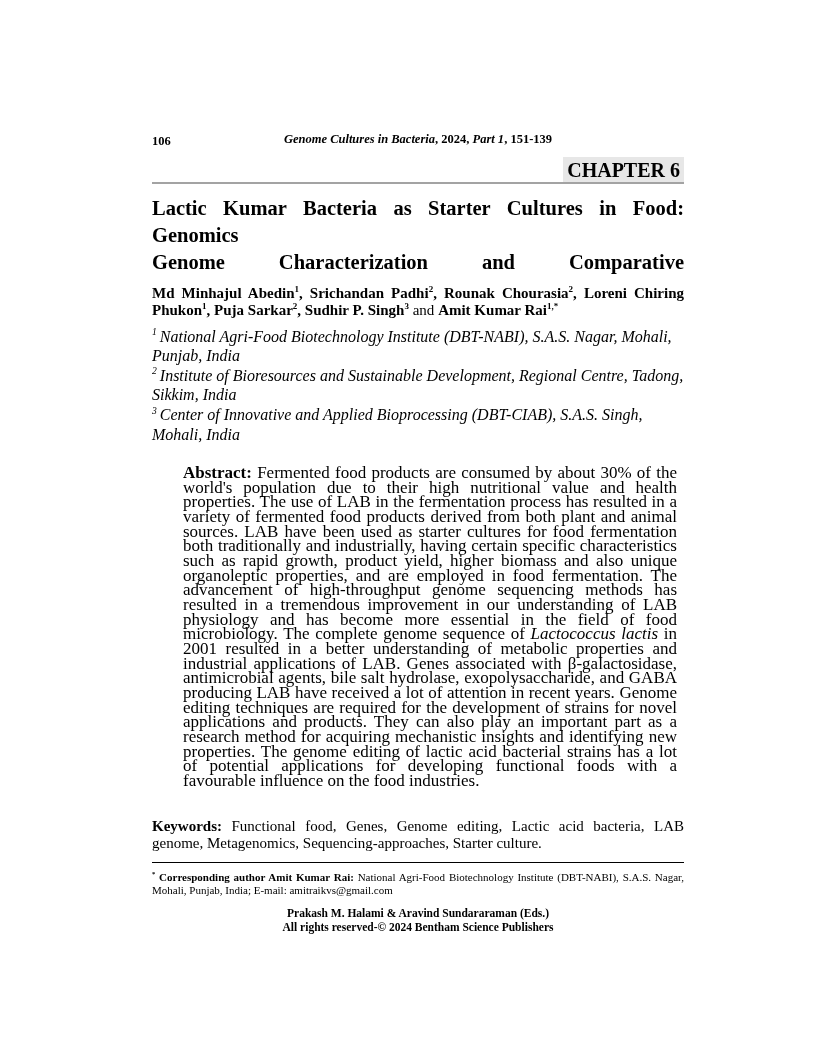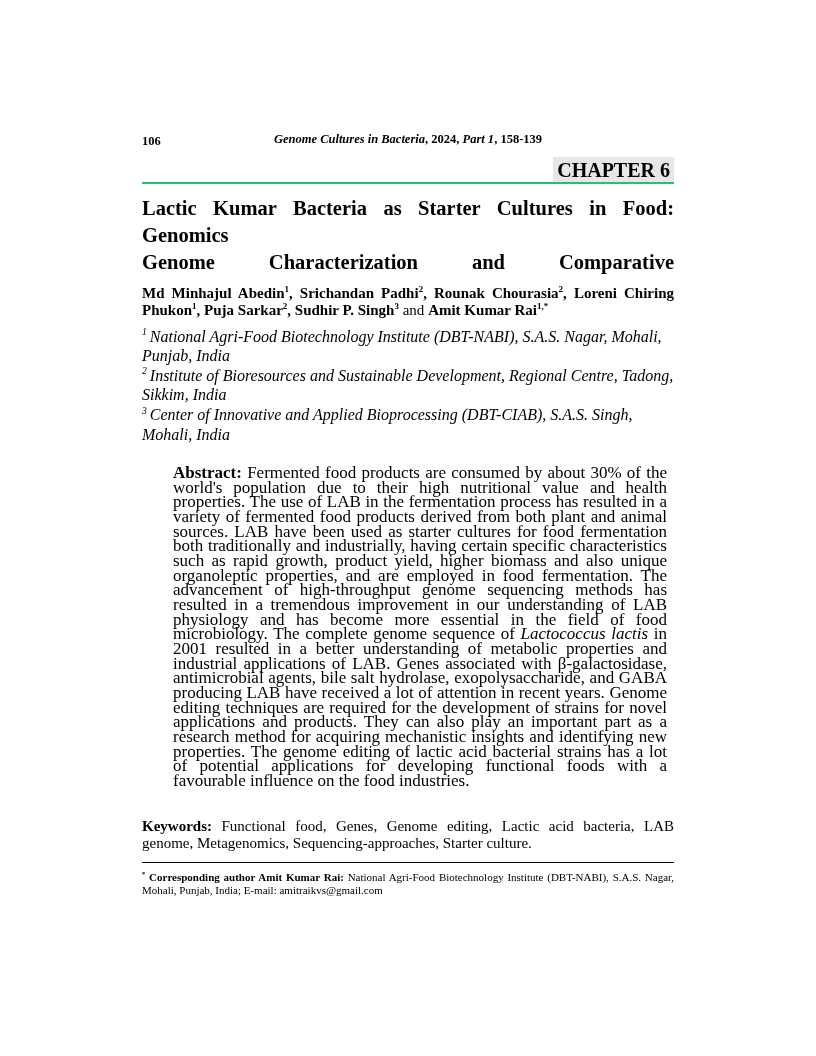--- a/index.html
+++ b/index.html
@@ -14,21 +14,21 @@
     color: #000000;
     position: relative;
     overflow: hidden;
   }
   .page {
     position: absolute;
     inset: 0;
   }
   .content {
     position: absolute;
-    left: 142px;
+    left: 152px;
     top: 0;
     width: 532px;
   }
   .b { font-weight: bold; }
   .i { font-style: italic; }
   sup {
     font-size: 60%;
     vertical-align: super;
     line-height: 0;
   }
@@ -49,21 +49,21 @@
   }
   .journal-ref {
     display: block;
     text-align: center;
   }
 
   
   .chapter-row {
     margin-top: 9px;
     text-align: right;
-    border-bottom: 2px solid #22c55e;
+    border-bottom: 2px solid #a3a3a3;
   }
   .chapter-badge {
     display: inline-block;
     background: #e7e7e7;
     font-size: 20px;
     font-weight: bold;
     line-height: 24px;
     padding: 1px 4px 0 4px;
     margin-bottom: 0;
     vertical-align: bottom;
@@ -137,21 +137,21 @@
   }
 </style>
 </head>
 <body>
 
 <div class="page">
   <div class="content">
 
     <div class="running-head">
       <span class="page-number">106</span>
-      <span class="journal-ref"><span class="b i">Genome Cultures in Bacteria</span><span class="b">, 2024, </span><span class="b i">Part 1</span><span class="b">, 158-139</span></span>
+      <span class="journal-ref"><span class="b i">Genome Cultures in Bacteria</span><span class="b">, 2024, </span><span class="b i">Part 1</span><span class="b">, 151-139</span></span>
     </div>
 
     <div class="chapter-row">
       <span class="chapter-badge" style="background: rgb(231, 231, 231);">CHAPTER 6</span>
     </div>
 
     <h1 class="chapter-title" style="margin:11px 0 0 0;">
       <div class="title-line">Lactic Kumar Bacteria as Starter Cultures in Food:</div>
       <div class="title-line last">Genomics</div>
       <div class="title-line">Genome Characterization and Comparative</div>
@@ -166,15 +166,19 @@
     </div>
 
     <p class="abstract" style="margin-bottom:0;"><span class="b">Abstract:</span><span> Fermented food products are consumed by about 30% of the world's population due to their high nutritional value and health properties. The use of LAB in the fermentation process has resulted in a variety of fermented food products derived from both plant and animal sources. LAB have been used as starter cultures for food fermentation both traditionally and industrially, having certain specific characteristics such as rapid growth, product yield, higher biomass and also unique organoleptic properties, and are employed in food fermentation. The advancement of high-throughput genome sequencing methods has resulted in a tremendous improvement in our understanding of LAB physiology and has become more essential in the field of food microbiology. The complete genome sequence of </span><span class="i">Lactococcus lactis</span><span> in 2001 resulted in a better understanding of metabolic properties and industrial applications of LAB. Genes associated with β-galactosidase, antimicrobial agents, bile salt hydrolase, exopolysaccharide, and GABA producing LAB have received a lot of attention in recent years. Genome editing techniques are required for the development of strains for novel applications and products. They can also play an important part as a research method for acquiring mechanistic insights and identifying new properties. The genome editing of lactic acid bacterial strains has a lot of potential applications for developing functional foods with a favourable influence on the food industries.</span></p>
 
     <p class="keywords" style="margin-bottom:0;"><span class="b">Keywords:</span><span> Functional food, Genes, Genome editing, Lactic acid bacteria, LAB genome, Metagenomics, Sequencing-approaches, Starter culture.</span></p>
 
     <hr class="footnote-rule">
 
     <p class="footnote" style="margin-bottom:0;"><sup>*</sup><span><span class="b"> </span><span class="b">Corresponding author Amit Kumar Rai:</span><span> National Agri-Food Biotechnology Institute (DBT-NABI), S.A.S. Nagar, Mohali, Punjab, India; E-mail: amitraikvs@gmail.com</span></span></p>
 
+    <div class="publisher-footer">
+      <div>Prakash M. Halami &amp; Aravind Sundararaman (Eds.)</div>
+      <div>All rights reserved-© 2024 Bentham Science Publishers</div>
+    </div>
 
   </div>
 </div>
 
 </body></html>

